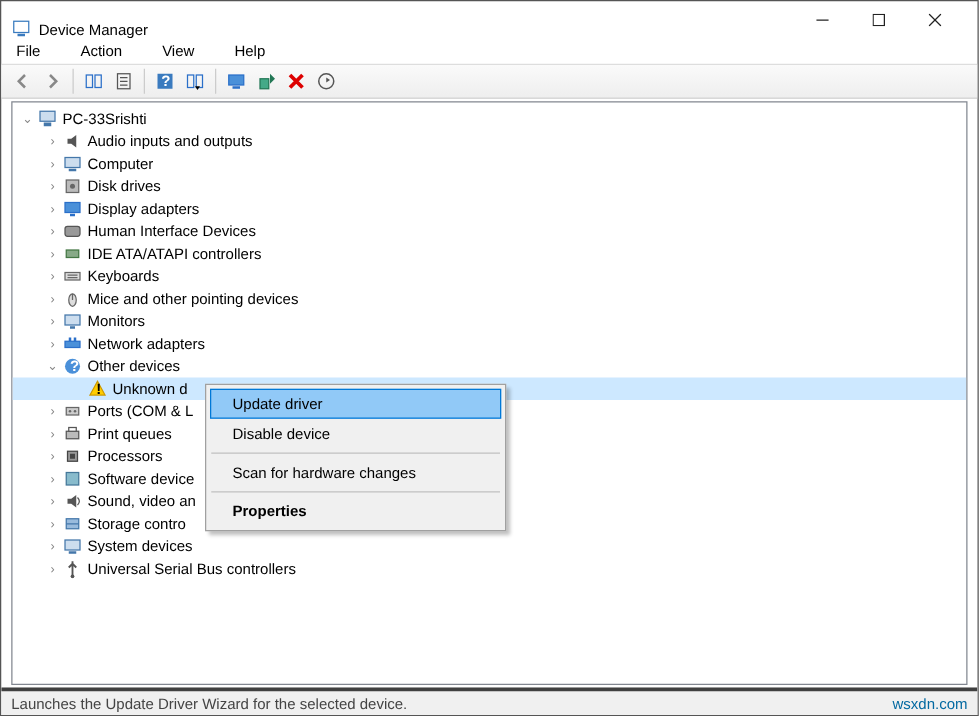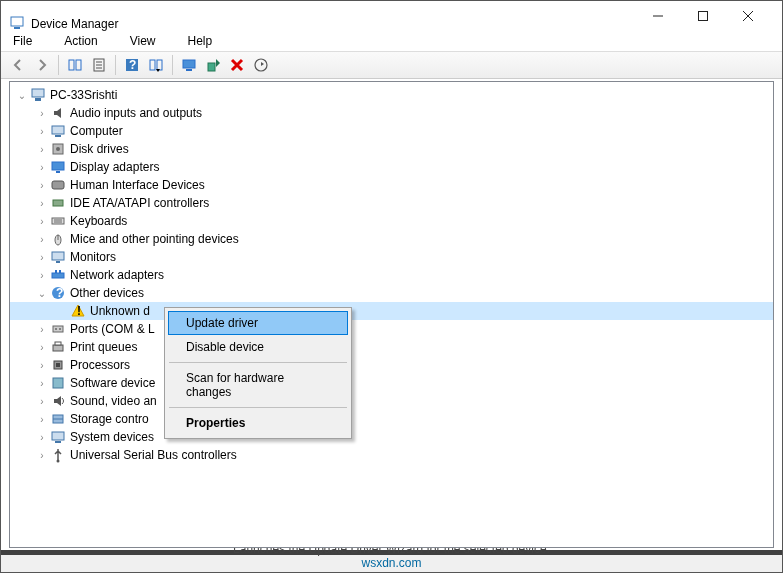--- a/index.html
+++ b/index.html
@@ -18,23 +18,23 @@
 .toolbar { height: 28px; border-top: 1px solid #ddd; border-bottom: 1px solid #ccc; padding: 2px 6px; display: flex; align-items: center; gap: 2px; background: linear-gradient(#fafafa,#eee); }
 .tbtn { width: 22px; height: 22px; display: flex; align-items: center; justify-content: center; border: 1px solid transparent; border-radius: 2px; }
 .tsep { width: 1px; height: 20px; background: #ccc; margin: 0 3px; }
 
 .tree-area { flex: 1; border: 1px solid #828790; margin: 2px 8px; background: #fff; overflow: auto; padding: 4px 0; position: relative; }
 .row { display: flex; align-items: center; height: 18px; padding-left: 6px; white-space: nowrap; }
 .expander { width: 12px; height: 12px; display: flex; align-items: center; justify-content: center; color: #888; font-size: 10px; margin-right: 2px; }
 .row .icon { width: 16px; height: 16px; margin-right: 4px; flex-shrink: 0; }
 .row.selected { background: #cde8ff; }
 
-.statusbar { height: 22px; border-top: 5px solid #404040; padding: 2px 8px; display: flex; align-items: center; justify-content: flex-end; background: #f0f0f0; font-size: 11px; color: #444; flex-direction: column; }
-
-.context-menu { position: absolute; left: 163px; top: 306px; width: 188px; background: #f0f0f0; border: 1px solid #a0a0a0; box-shadow: 3px 3px 3px rgba(0,0,0,.25); padding: 3px; z-index: 10; }
+.statusbar { height: 22px; border-top: 3px solid #404040; padding: 2px 8px; display: flex; align-items: center; justify-content: space-between; background: #f0f0f0; font-size: 11px; color: #444; }
+
+.context-menu { position: absolute; left: 163px; top: 306px; width: 241px; background: #f0f0f0; border: 1px solid #a0a0a0; box-shadow: 3px 3px 3px rgba(0,0,0,.25); padding: 3px; z-index: 10; }
 .cm-item { padding: 5px 18px; }
 .cm-item.hover { background: #91c9f7; border: 1px solid #0078d7; padding: 4px 17px; }
 .cm-sep { height: 1px; background: #c0c0c0; margin: 3px 1px; }
 .cm-item.bold { font-weight: 700; }
 
 
 .icn { width: 16px; height: 16px; }
 </style>
 </head>
 <body>

